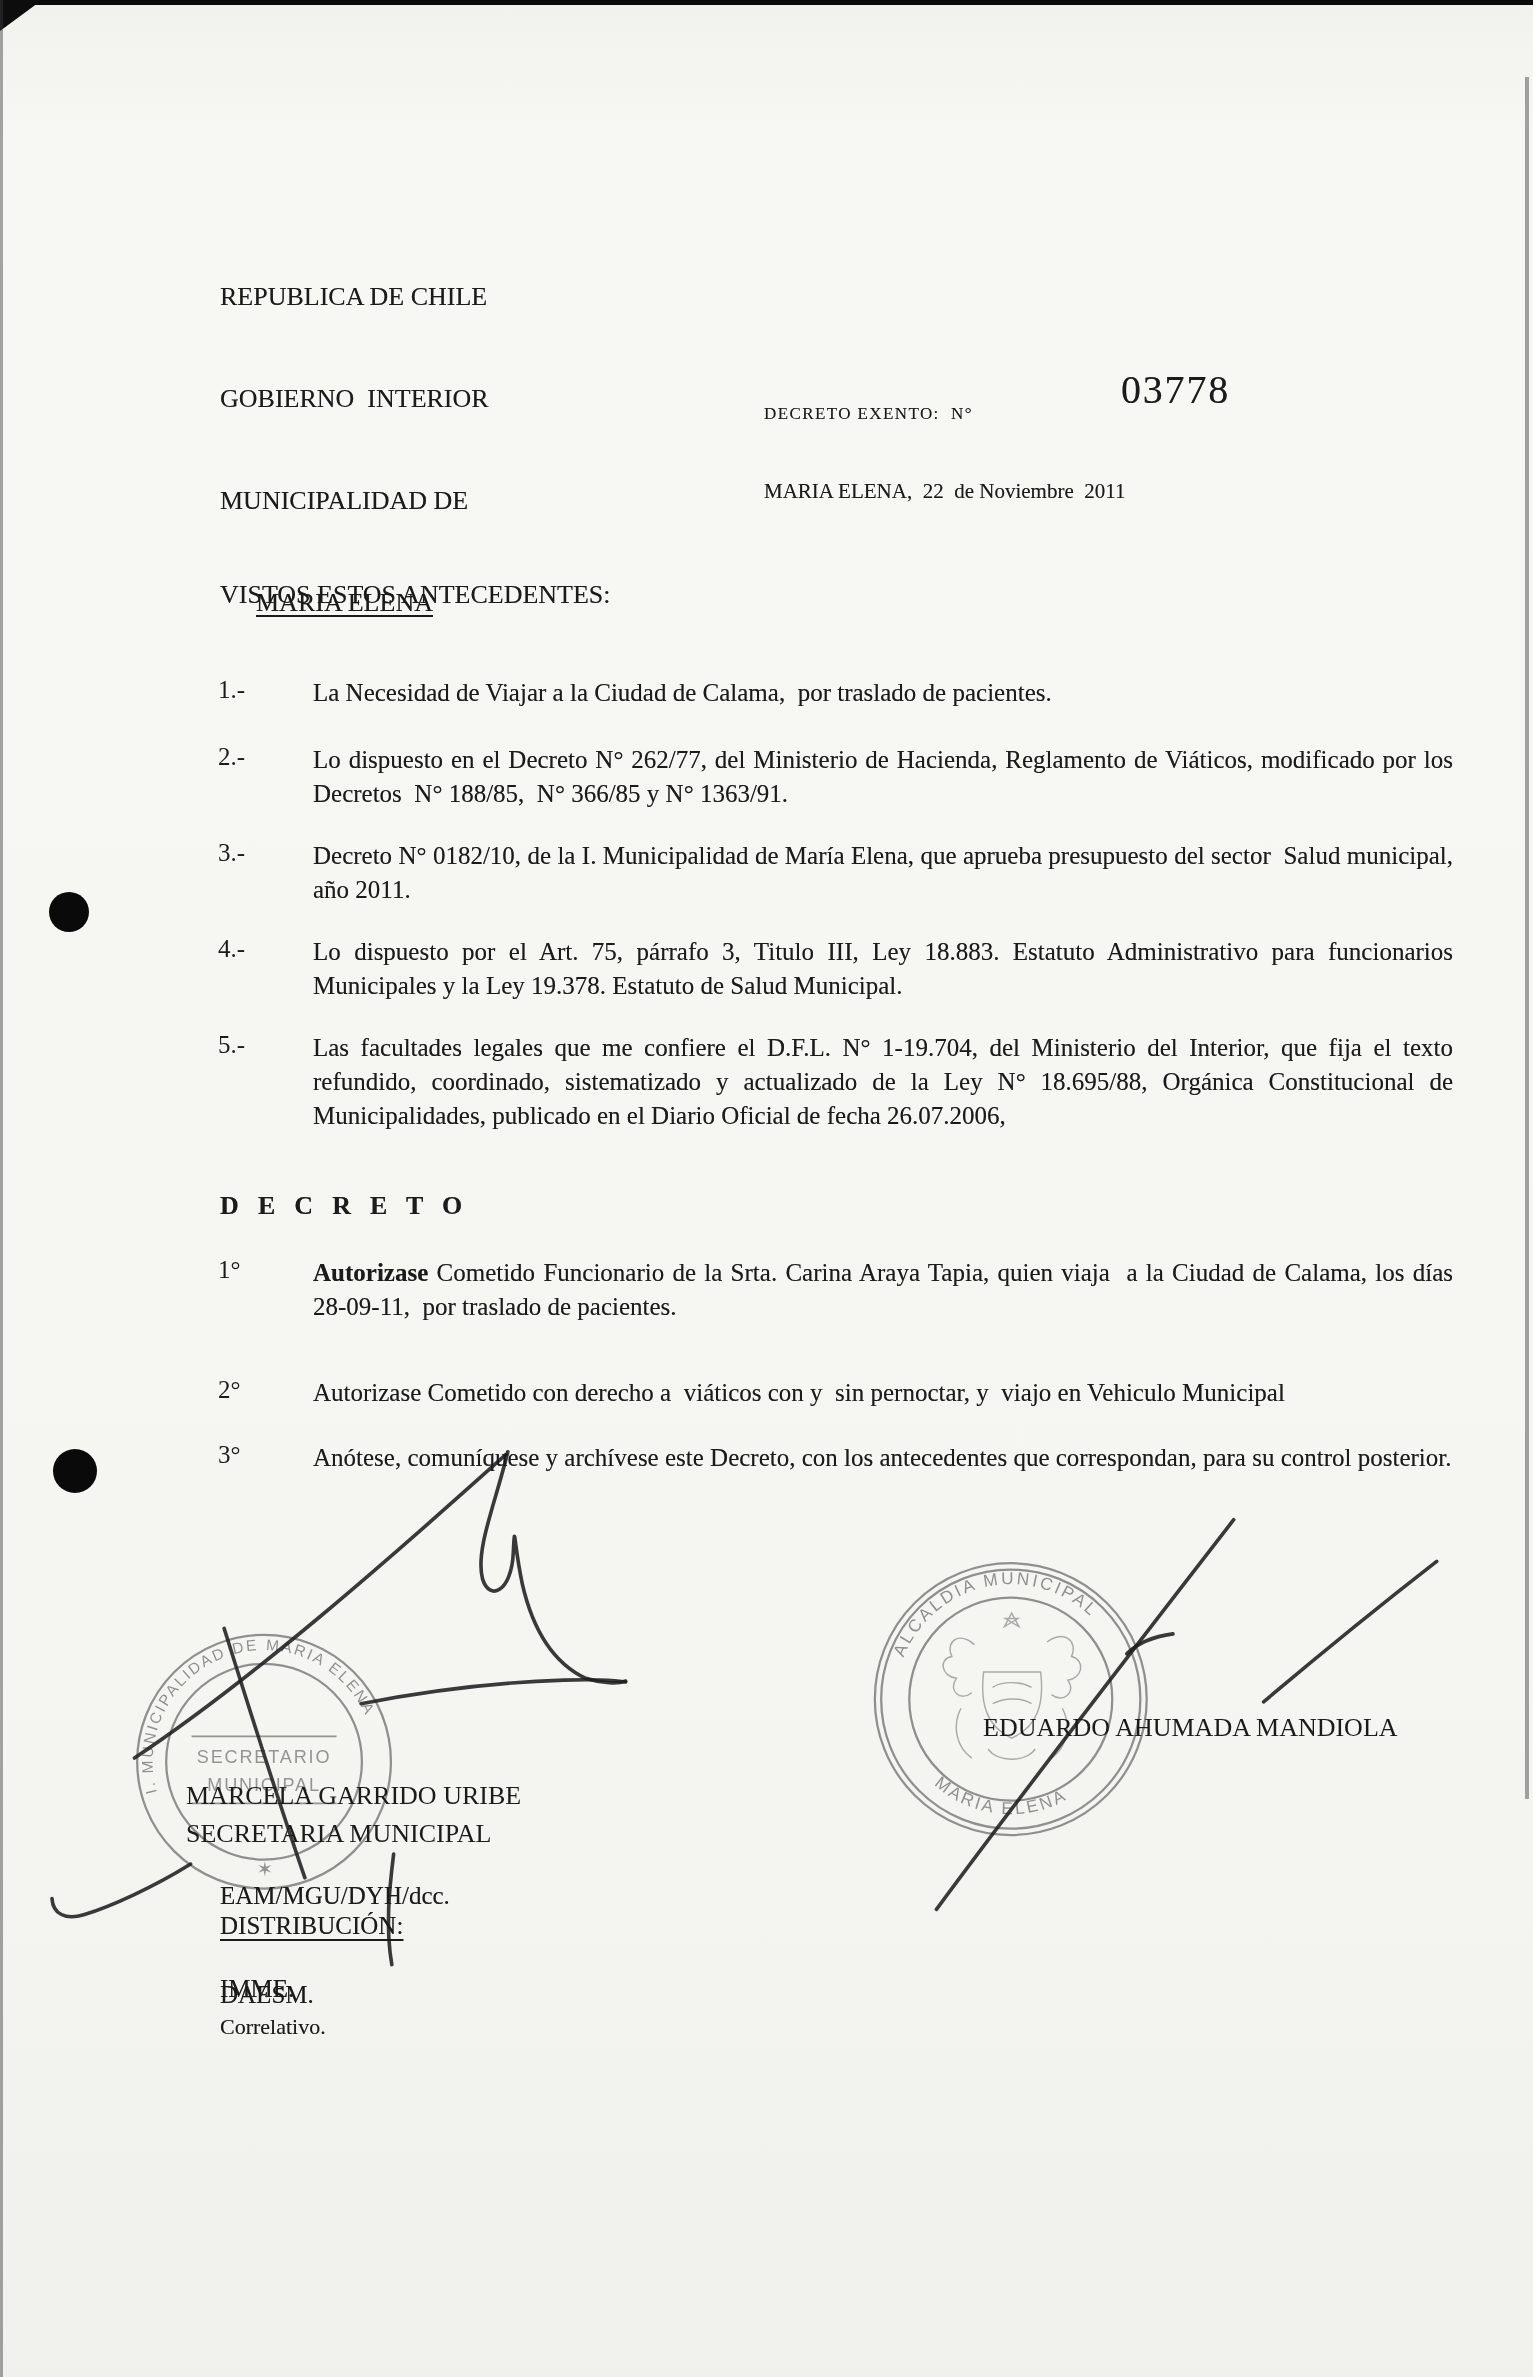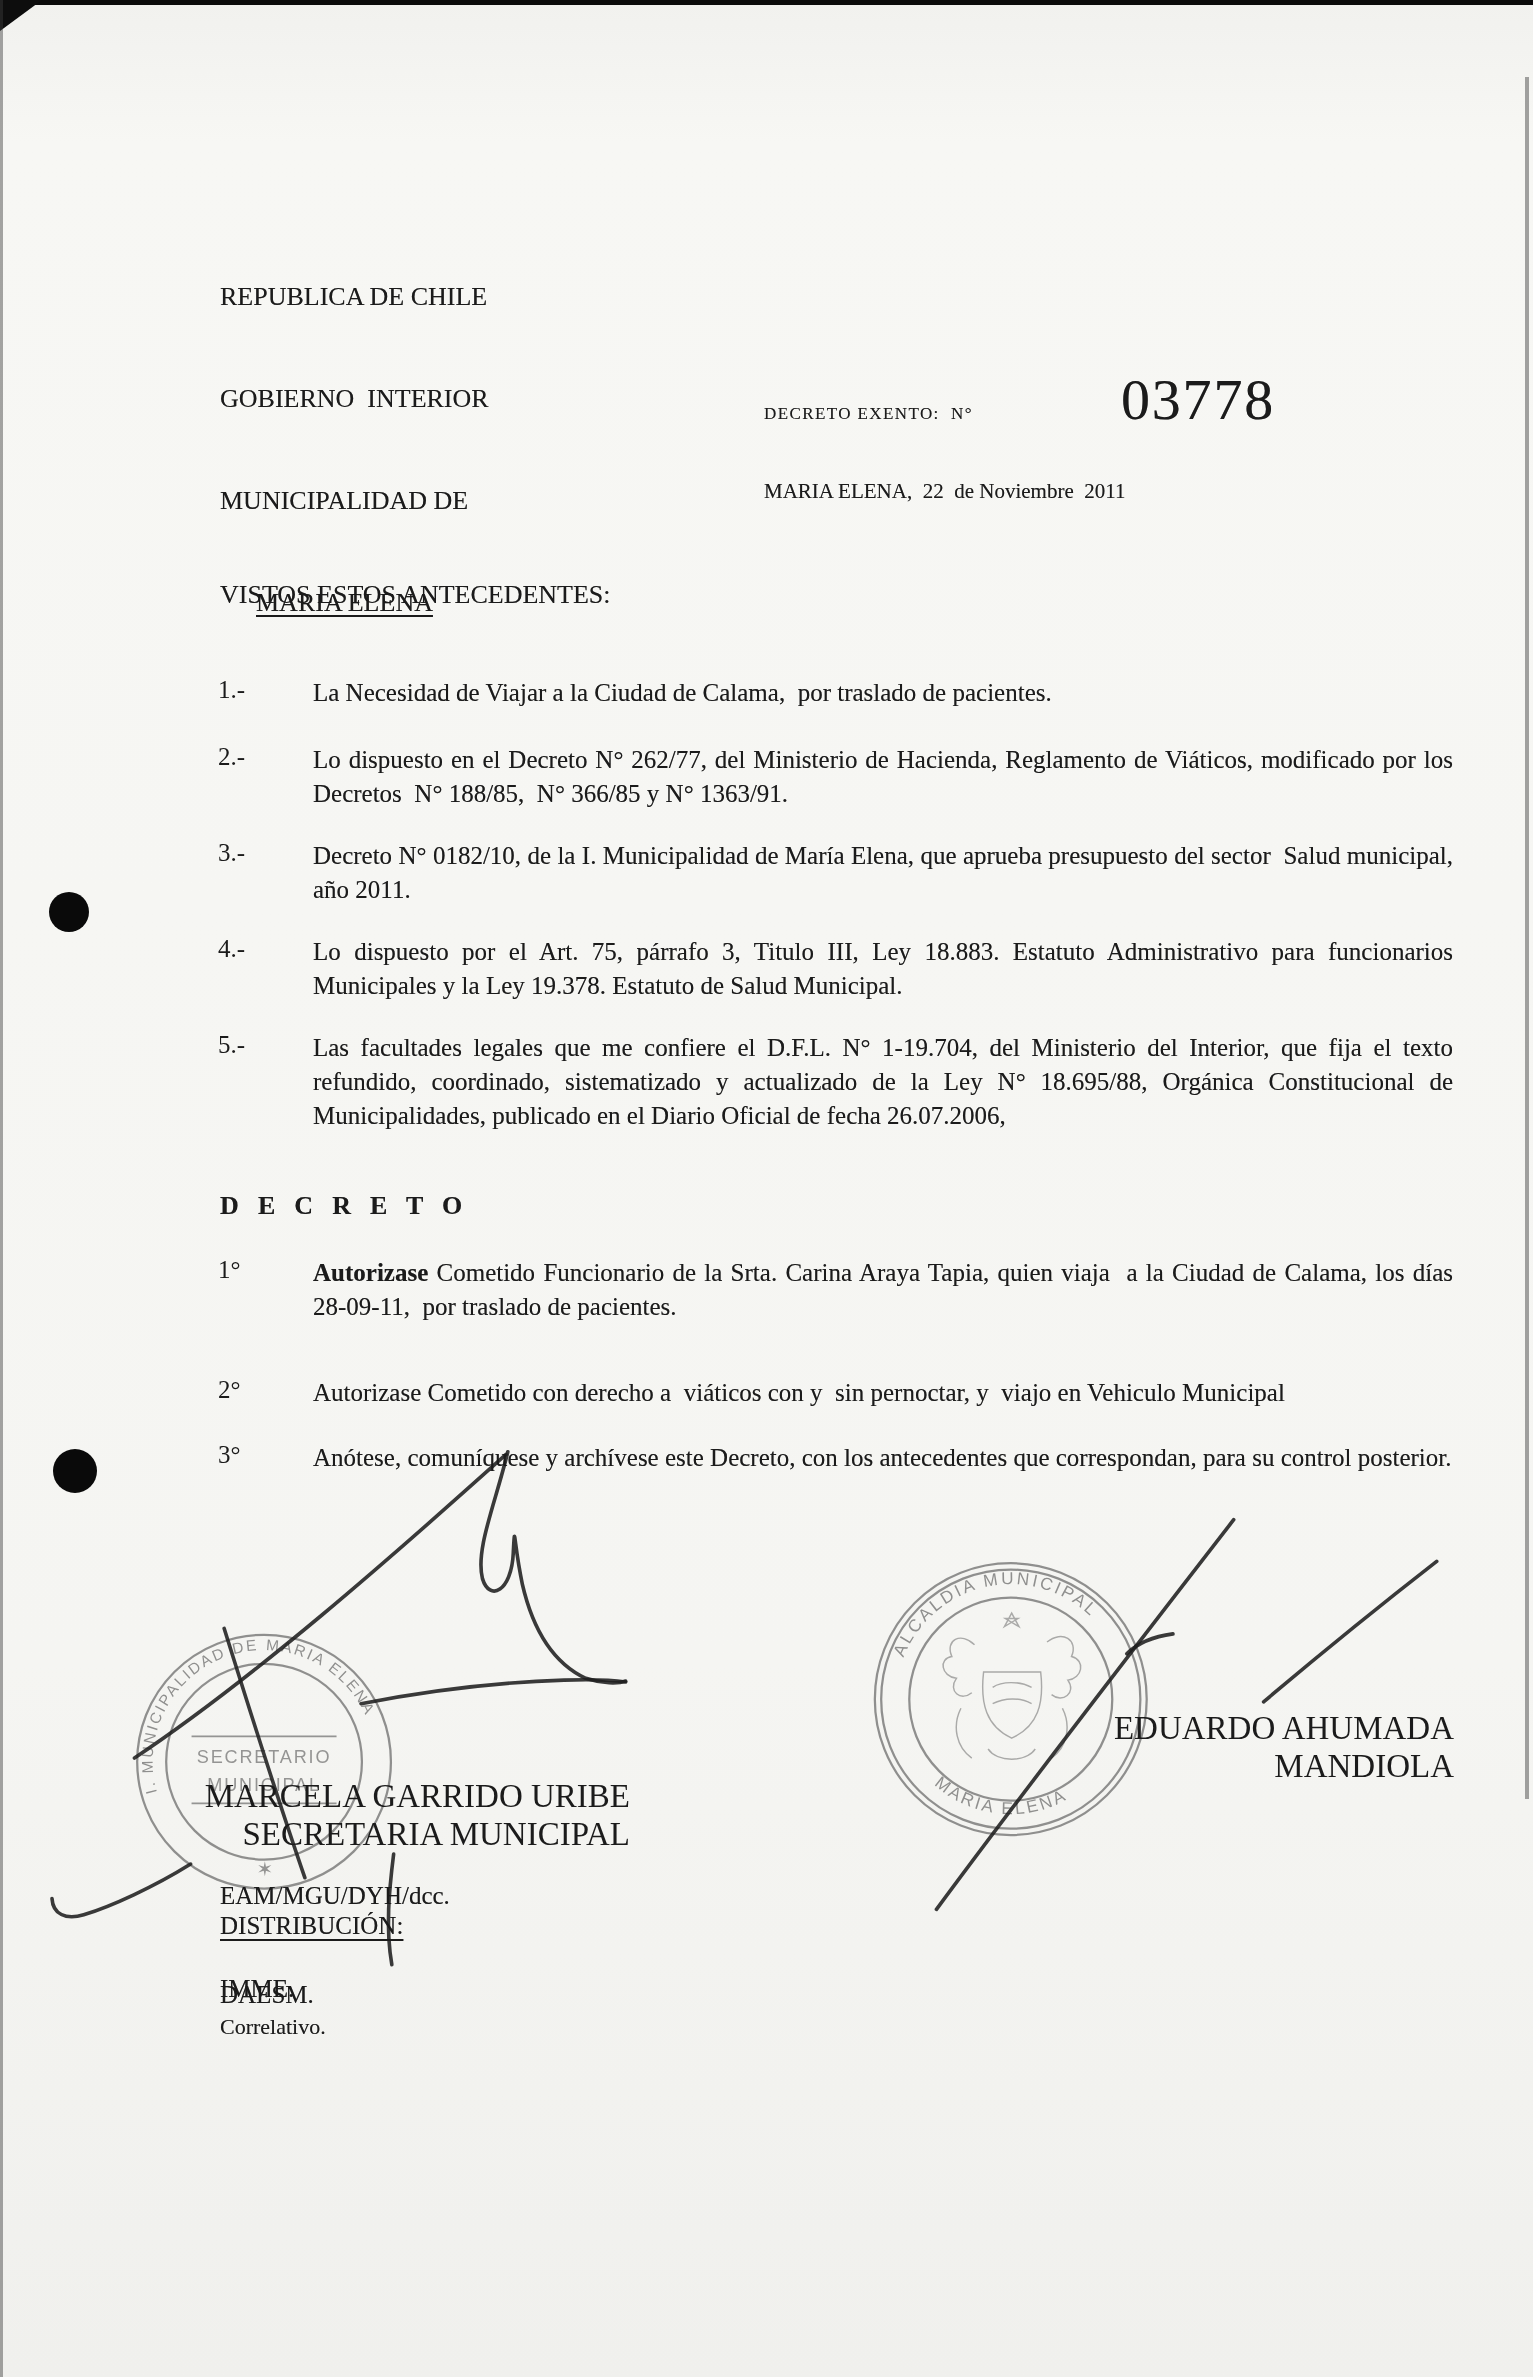--- a/index.html
+++ b/index.html
@@ -6,29 +6,29 @@
   .page{
     position:relative; width:1534px; height:2377px; overflow:hidden;
     background:linear-gradient(180deg,#f1f1ee 0%,#f7f7f4 6%,#f5f5f2 70%,#f0f0ed 100%);
     font-family:"Liberation Serif","DejaVu Serif",serif;
     color:#1b1b1b;
   }
   .t{position:absolute; white-space:pre-wrap; text-shadow:0 0 0.5px rgba(20,20,20,.45);}
   .letterhead{left:220px; top:212px; font-size:26px; line-height:34px;}
   .lh-last{margin-left:36px; text-decoration:underline; text-underline-offset:3.6px;}
   .decree-label{left:764px; top:404px; font-size:17px; letter-spacing:1.4px;}
-  .decree-number{left:1121px; top:366px; font-size:58px; letter-spacing:1.8px;}
+  .decree-number{left:1121px; top:366px; font-size:40px; letter-spacing:1.8px;}
   .city-date{left:764px; top:479px; font-size:21px;}
   .vistos{left:220px; top:580px; font-size:26px;}
   .item{position:absolute; left:218px; width:1237px;}
   .item .num{position:absolute; left:0; top:0; font-size:25px; white-space:pre;}
   .item .txt{display:block; margin-left:95px; width:1140px; font-size:25px; line-height:34px; white-space:pre-wrap; text-shadow:0 0 0.5px rgba(20,20,20,.45);}
   .just .txt{text-align:justify;}
   .decreto-h{left:220px; top:1191px; font-size:26px; font-weight:bold; letter-spacing:6.3px;}
-  .names{position:absolute; text-align:right; font-size:33px; line-height:38px;}
+  .names{position:absolute; text-align:left; font-size:26px; line-height:38px;}
   .sec-names{left:186px; top:1777px; width:444px;}
   .mayor-names{left:983px; top:1709px; width:471px;}
   .footer-line{left:220px; font-size:25px;}
   .underlined{text-decoration:underline; text-underline-offset:4.5px;}
   .small{font-size:22px;}
   
   .top-bar{position:absolute; left:0; top:0; width:1534px; height:4.5px; background:#0b0b0b;}
   .corner-wedge{position:absolute; left:0; top:0; width:0; height:0;
     border-top:31px solid #0d0d0d; border-right:42px solid transparent;}
   .left-line{position:absolute; left:0; top:0; width:2.7px; height:2377px; background:#3c3c3c; opacity:.45;}

